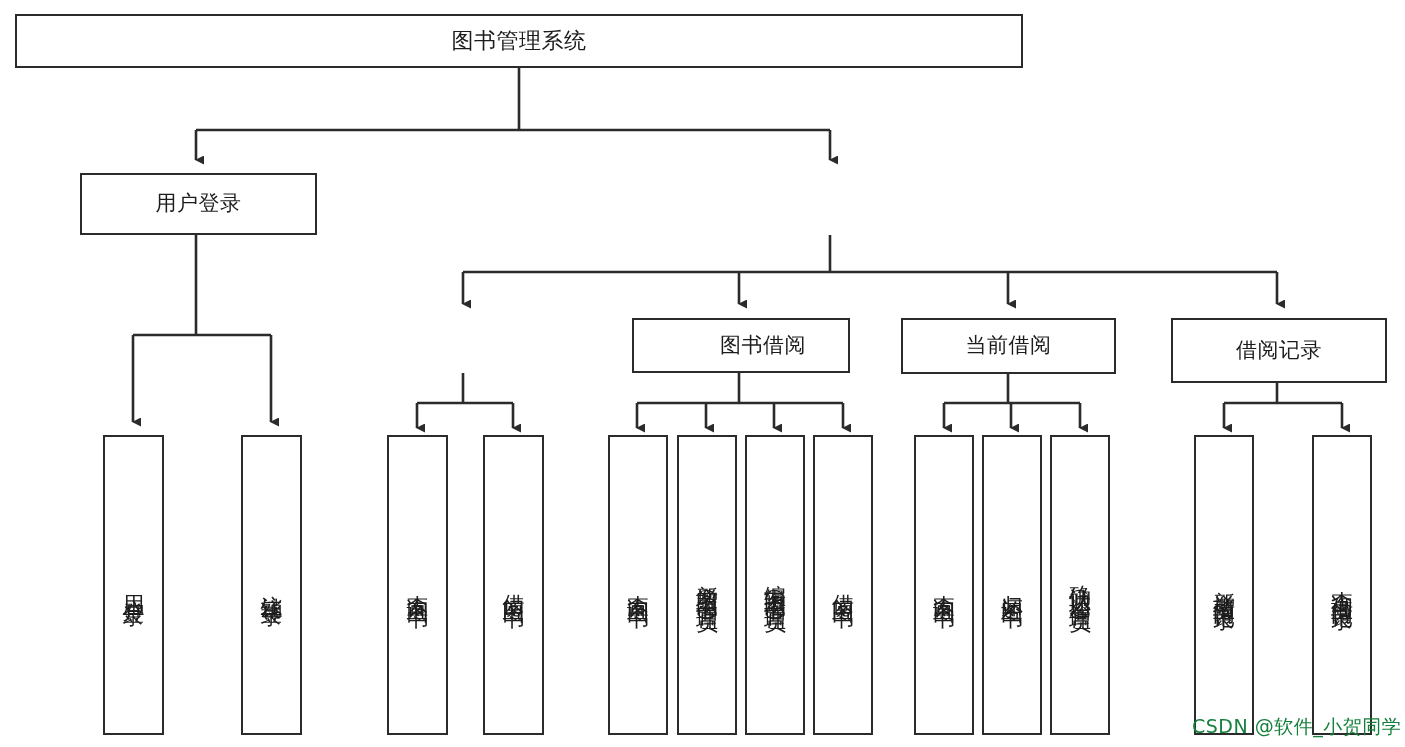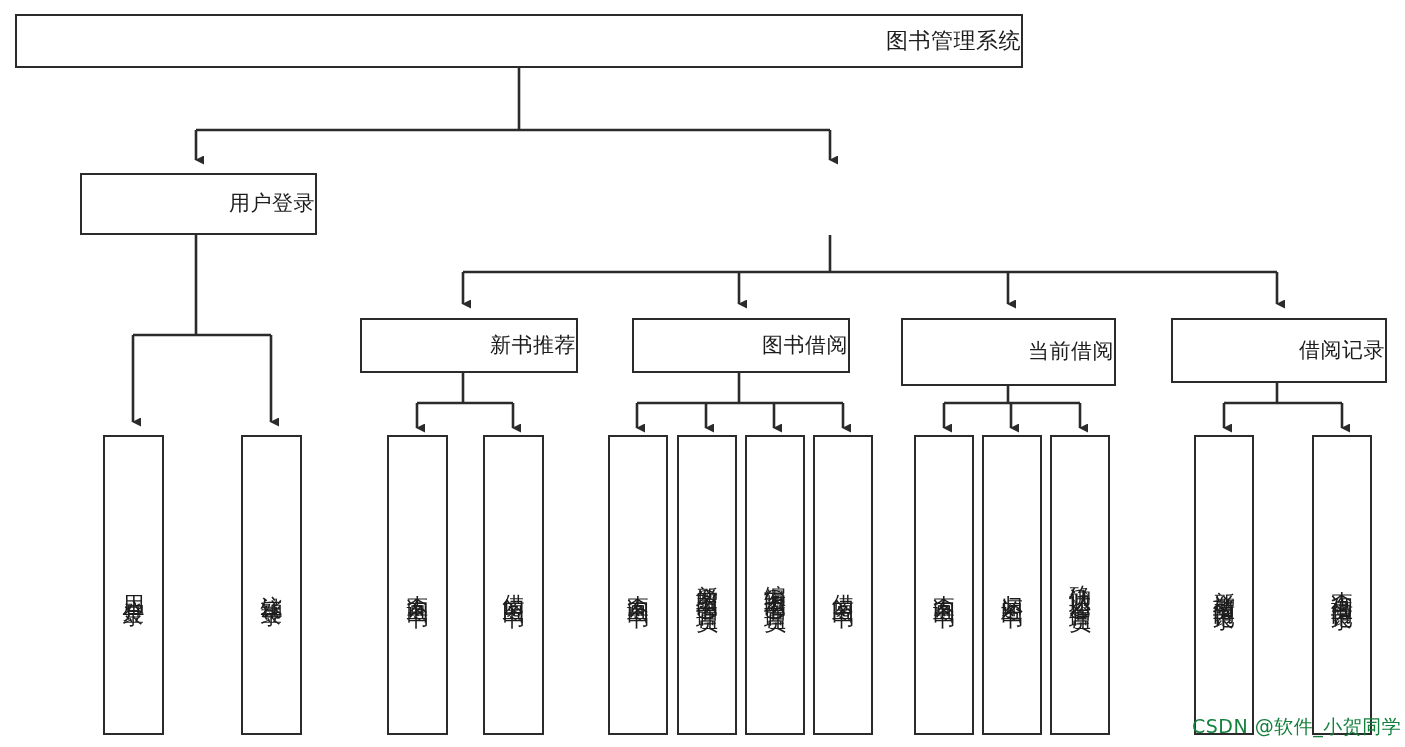--- a/index.html
+++ b/index.html
@@ -25,21 +25,21 @@
     height: 747px;
   }
   
   .node {
     position: absolute;
     box-sizing: border-box;
     border: 2px solid #2b2b2b;
     background: #ffffff;
     display: flex;
     align-items: center;
-    justify-content: flex-end;
+    justify-content: center;
   }
   .node-label {
     color: #1c1c1c;
     line-height: 1.12;
     text-align: center;
     white-space: nowrap;
   }
   
   .node.horiz .node-label {
     font-size: 21px;
@@ -126,27 +126,24 @@
   </svg>
 
   <div class="node horiz title" style="left:15px; top:14px; width:1008px; height:54px;">
     <span class="node-label">图书管理系统</span>
   </div>
 
   <div class="node horiz" style="left:80px; top:173px; width:237px; height:62px;">
     <span class="node-label">用户登录</span>
   </div>
 
-  <div class="node horiz" style="left:360px; top:318px; width:218px; height:55px;">
-    <span class="node-label">新书推荐</span>
-  </div>
   <div class="node horiz" style="left:632px; top:318px; width:218px; height:55px;padding-left:44px;">
     <span class="node-label">图书借阅</span>
   </div>
-  <div class="node horiz" style="left:901px; top:318px; width:215px; height:68px;">
+  <div class="node horiz" style="left:901px; top:318px; width:215px; height:56px;">
     <span class="node-label">当前借阅</span>
   </div>
   <div class="node horiz" style="left:1171px; top:318px; width:216px; height:65px;">
     <span class="node-label">借阅记录</span>
   </div>
 
   <div class="node vert" style="left:103px; top:435px; width:61px; height:300px;">
     <span class="node-label">用户登录</span>
   </div>
   <div class="node vert" style="left:241px; top:435px; width:61px; height:300px;">

